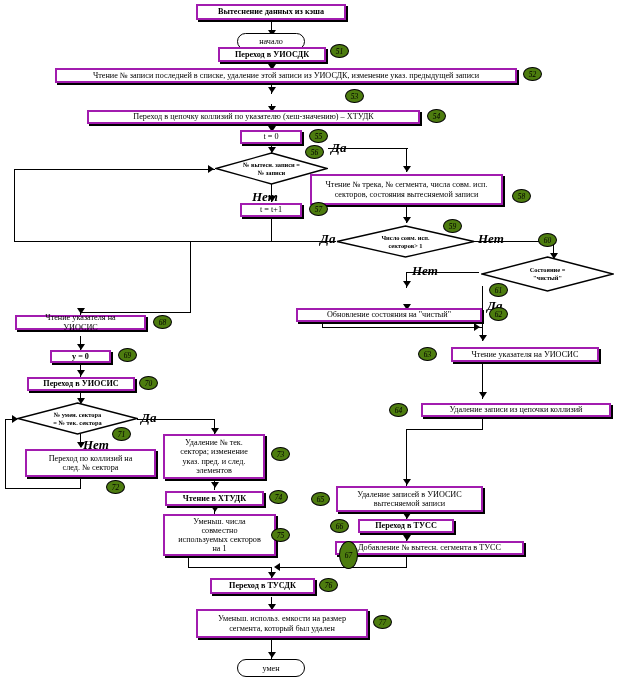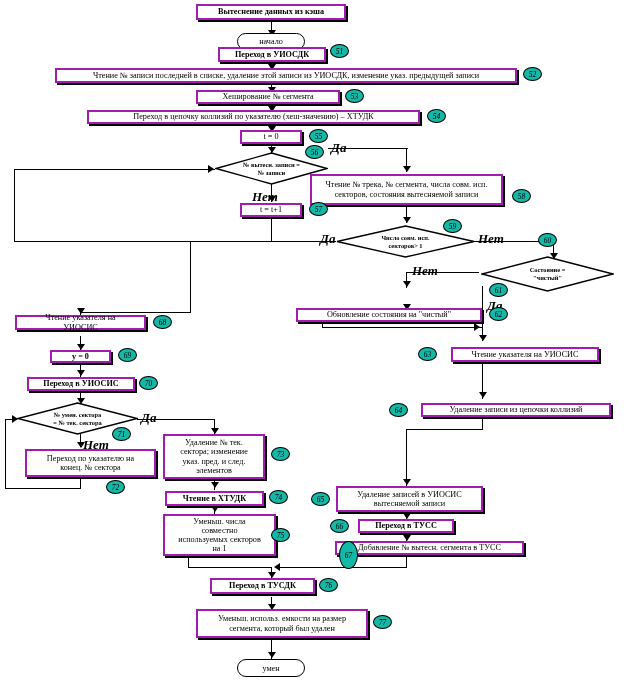--- a/index.html
+++ b/index.html
@@ -74,21 +74,21 @@
     z-index: 2;
     pointer-events: none;
   }
 
   
   .stepnum {
     position: absolute;
     box-sizing: border-box;
     border: 1px solid #000;
     border-radius: 50%;
-    background: #14b8a6;
+    background: #4d7c0f;
     display: flex;
     align-items: center;
     justify-content: center;
     font-size: 7.5px;
     font-style: italic;
     color: #000;
     z-index: 8;
   }
 
   
@@ -258,21 +258,20 @@
   <div class="node bold thick shadow" style="left:196px; top:4px; width:150px; height:16px;">Вытеснение данных из кэша</div>
 
   <div class="terminator" style="left:237px; top:33px; width:68px; height:17px;">начало</div>
 
   <div class="node bold thick shadow" style="left:218px; top:47px; width:108px; height:15px;">Переход в УИОСДК</div>
   <div class="stepnum" style="left:330px; top:44px; width:19px; height:14px;">51</div>
 
   <div class="node shadow" style="left:55px; top:68px; width:462px; height:15px;">Чтение № записи последней в списке, удаление этой записи из УИОСДК, изменение указ. предыдущей записи</div>
   <div class="stepnum" style="left:523px; top:67px; width:19px; height:14px;">52</div>
 
-  <div class="node shadow" style="left:196px; top:90px; width:144px; height:14px;">Хеширование № сегмента</div>
   <div class="stepnum" style="left:345px; top:89px; width:19px; height:14px;">53</div>
 
   <div class="node shadow" style="left:87px; top:110px; width:333px; height:14px;">Переход в цепочку коллизий по указателю (хеш-значению) – ХТУДК</div>
   <div class="stepnum" style="left:427px; top:109px; width:19px; height:14px;">54</div>
 
   <div class="node shadow" style="left:240px; top:130px; width:62px; height:14px;">t = 0</div>
   <div class="stepnum" style="left:309px; top:129px; width:19px; height:14px;">55</div>
 
   <div class="decision" style="left:215px; top:152px; width:113px; height:33px;">
     <svg class="dia" viewBox="0 0 113 33" preserveAspectRatio="none">
@@ -346,21 +345,21 @@
     <svg class="dia" viewBox="0 0 121 33" preserveAspectRatio="none">
       <polygon points="60.5,1 120,16.5 60.5,32 1,16.5" fill="#ffffff" stroke="#000000" stroke-width="1.3"></polygon>
     </svg>
     <div class="dlabel">
       <span>№ умен. сектора</span>
       <span>= № тек. сектора</span>
     </div>
   </div>
   <div class="stepnum" style="left:112px; top:427px; width:19px; height:14px;">71</div>
 
-  <div class="node shadow" style="left:25px; top:449px; width:131px; height:28px;">Переход по указателю на конец. № сектора</div>
+  <div class="node shadow" style="left:25px; top:449px; width:131px; height:28px;">Переход по коллизий на след. № сектора</div>
   <div class="stepnum" style="left:106px; top:480px; width:19px; height:14px;">72</div>
 
   <div class="node thick shadow" style="left:163px; top:434px; width:102px; height:45px;">Удаление № тек. сектора; изменение указ. пред. и след. элементов</div>
   <div class="stepnum" style="left:271px; top:447px; width:19px; height:14px;">73</div>
 
   <div class="node bold thick shadow" style="left:165px; top:491px; width:99px; height:15px;">Чтение в ХТУДК</div>
   <div class="stepnum" style="left:269px; top:490px; width:19px; height:14px;">74</div>
 
   <div class="node thick shadow" style="left:163px; top:514px; width:113px; height:42px;">Уменьш. числа совместно используемых секторов на 1</div>
   <div class="stepnum" style="left:271px; top:528px; width:19px; height:14px;">75</div>

